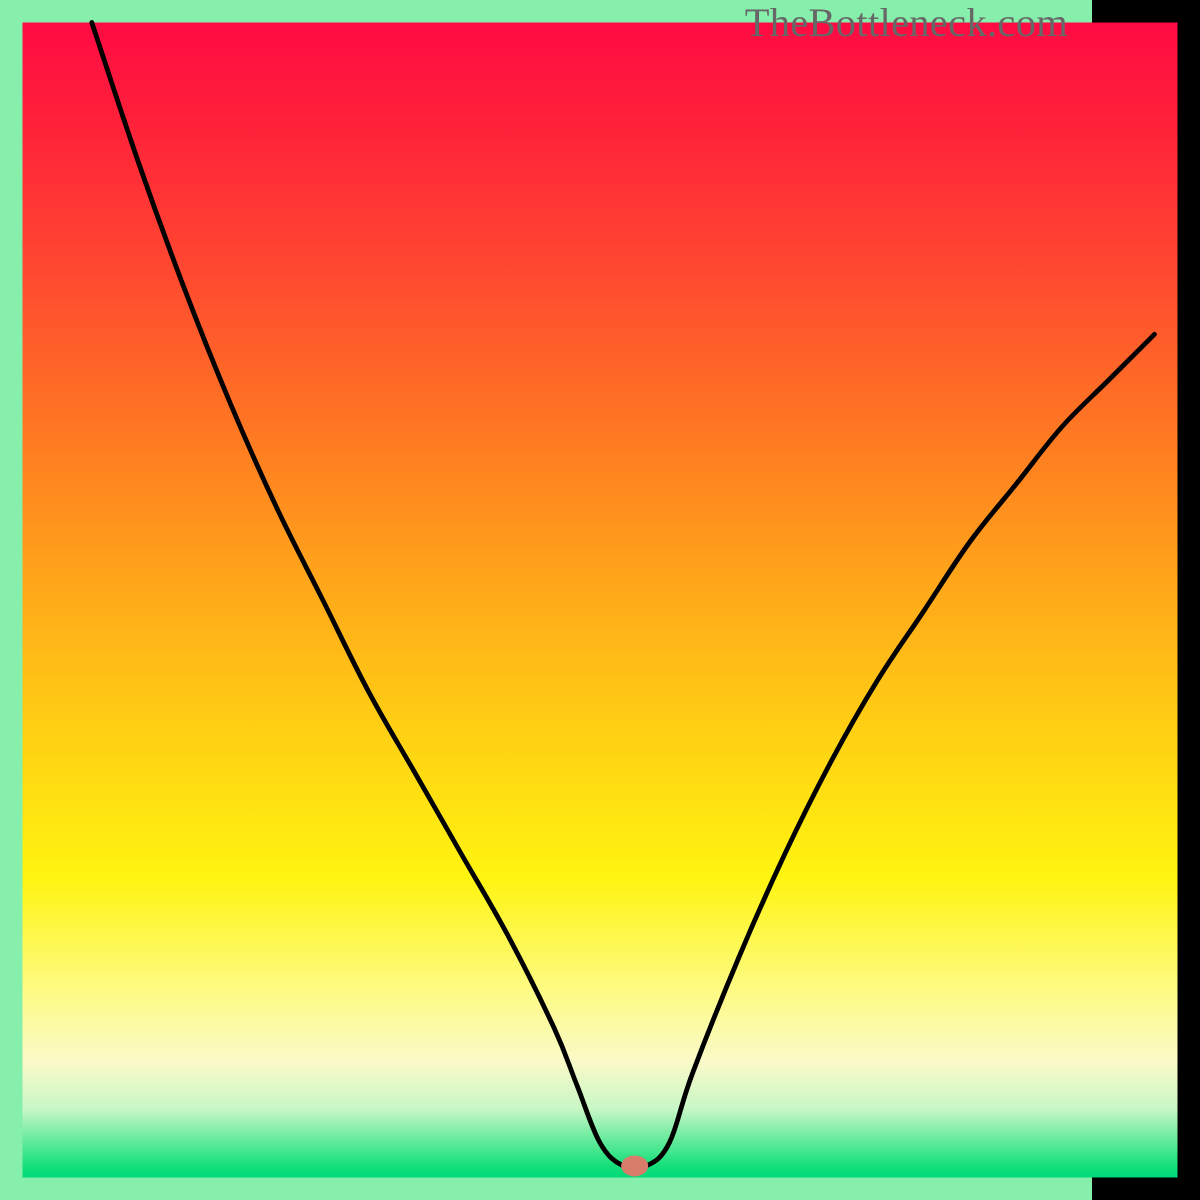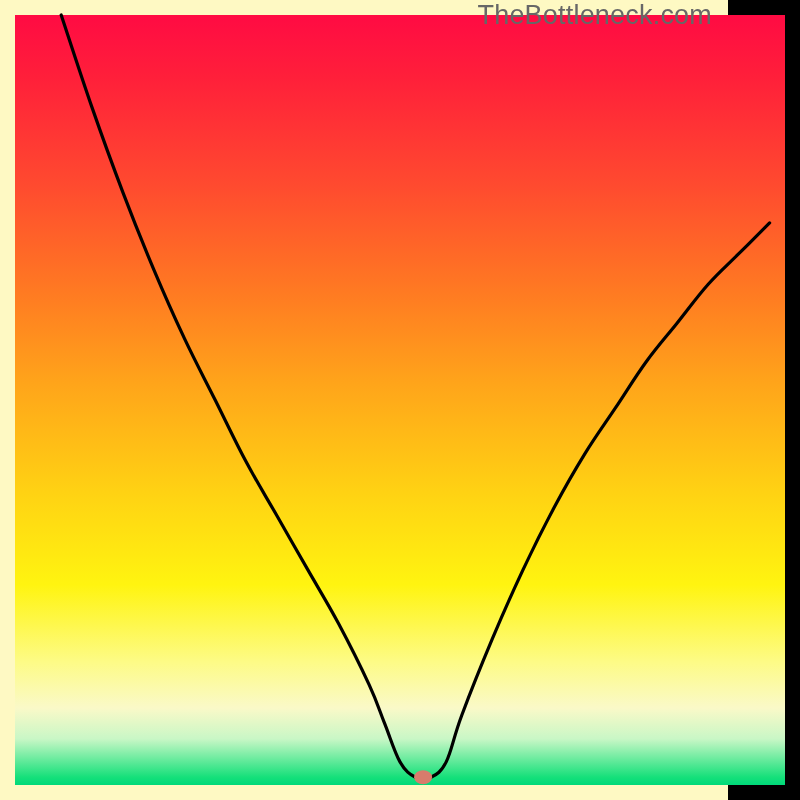--- a/index.html
+++ b/index.html
@@ -8,21 +8,22 @@
     width: 800px;
     height: 800px;
     background: #000;
     overflow: hidden;
     font-family: Arial, Helvetica, sans-serif;
   }
   .frame {
     position: relative;
     width: 728px;
     height: 800px;
-    background: #fef9c3;
+    background: #86efac;
+    font-family: Liberation Serif, serif;
   }
   .plot-area {
     position: absolute;
     left: 15px;
     top: 15px;
     width: 770px;
     height: 770px;
     
     background: linear-gradient(
       to bottom,

